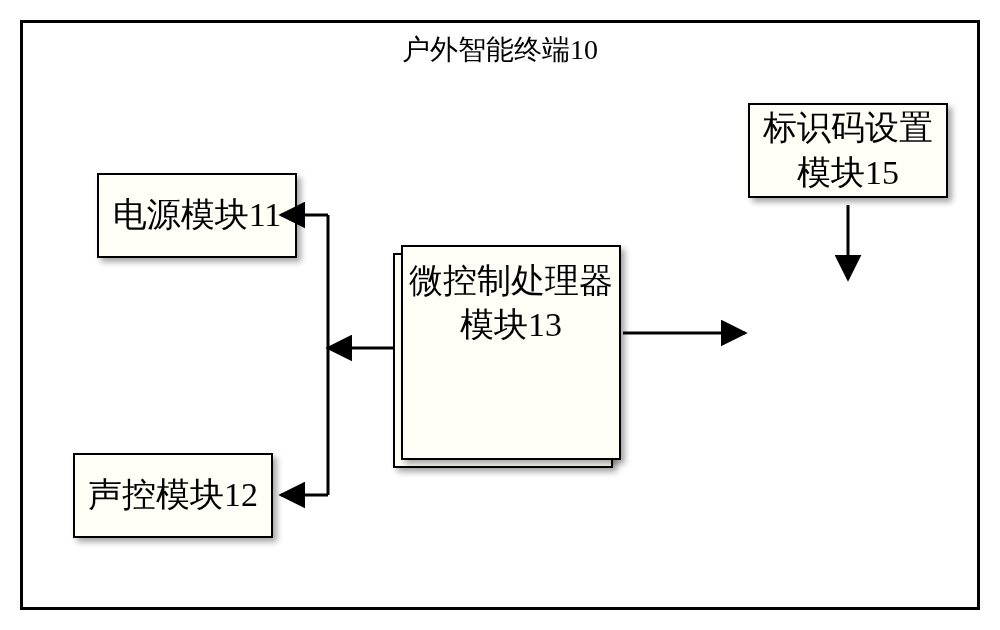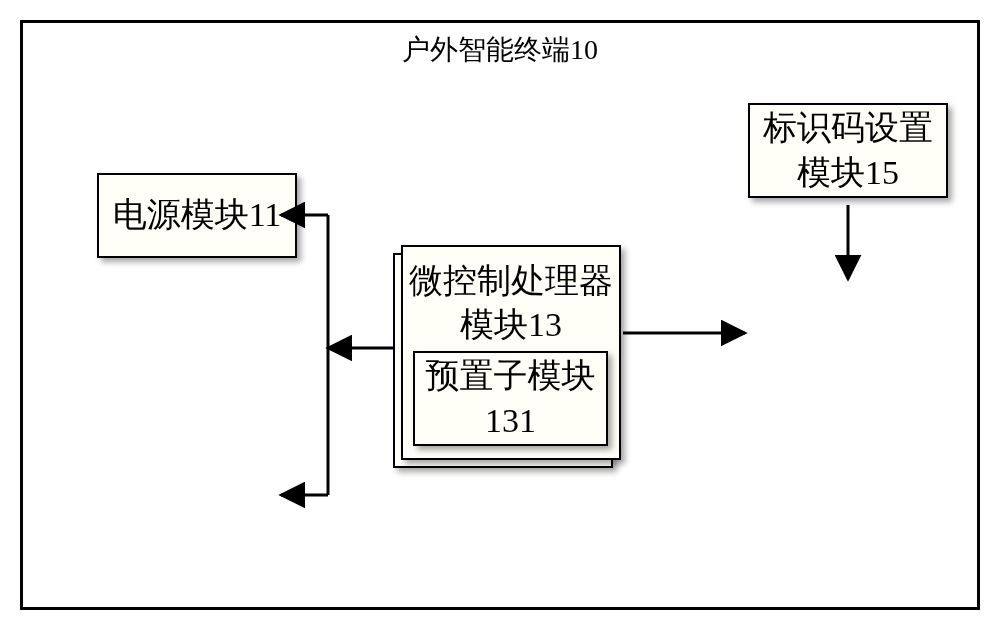--- a/index.html
+++ b/index.html
@@ -62,27 +62,27 @@
 </head>
 <body>
 
 <div class="container">
   <div class="title">户外智能终端10</div>
 
   <div class="box box-power">
     <span>电源模块11</span>
   </div>
 
+  <div class="box box-voice">
+    <span>声控模块12</span>
+  </div>
 
   <div class="box box-mcu-outer"></div>
   <div class="box box-mcu">
     <span>微控制处理器模块13</span>
-  </div>
-  <div class="box box-preset">
-    <span>预置子模块131</span>
   </div>
 
   <div class="box box-id">
     <span>标识码设置模块15</span>
   </div>
 
 
   <svg class="connectors" viewBox="0 0 954 584" preserveAspectRatio="none">
     <defs>
       <marker id="arrow" viewBox="0 0 10 10" refX="9" refY="5" markerWidth="9" markerHeight="9" orient="auto-start-reverse">

